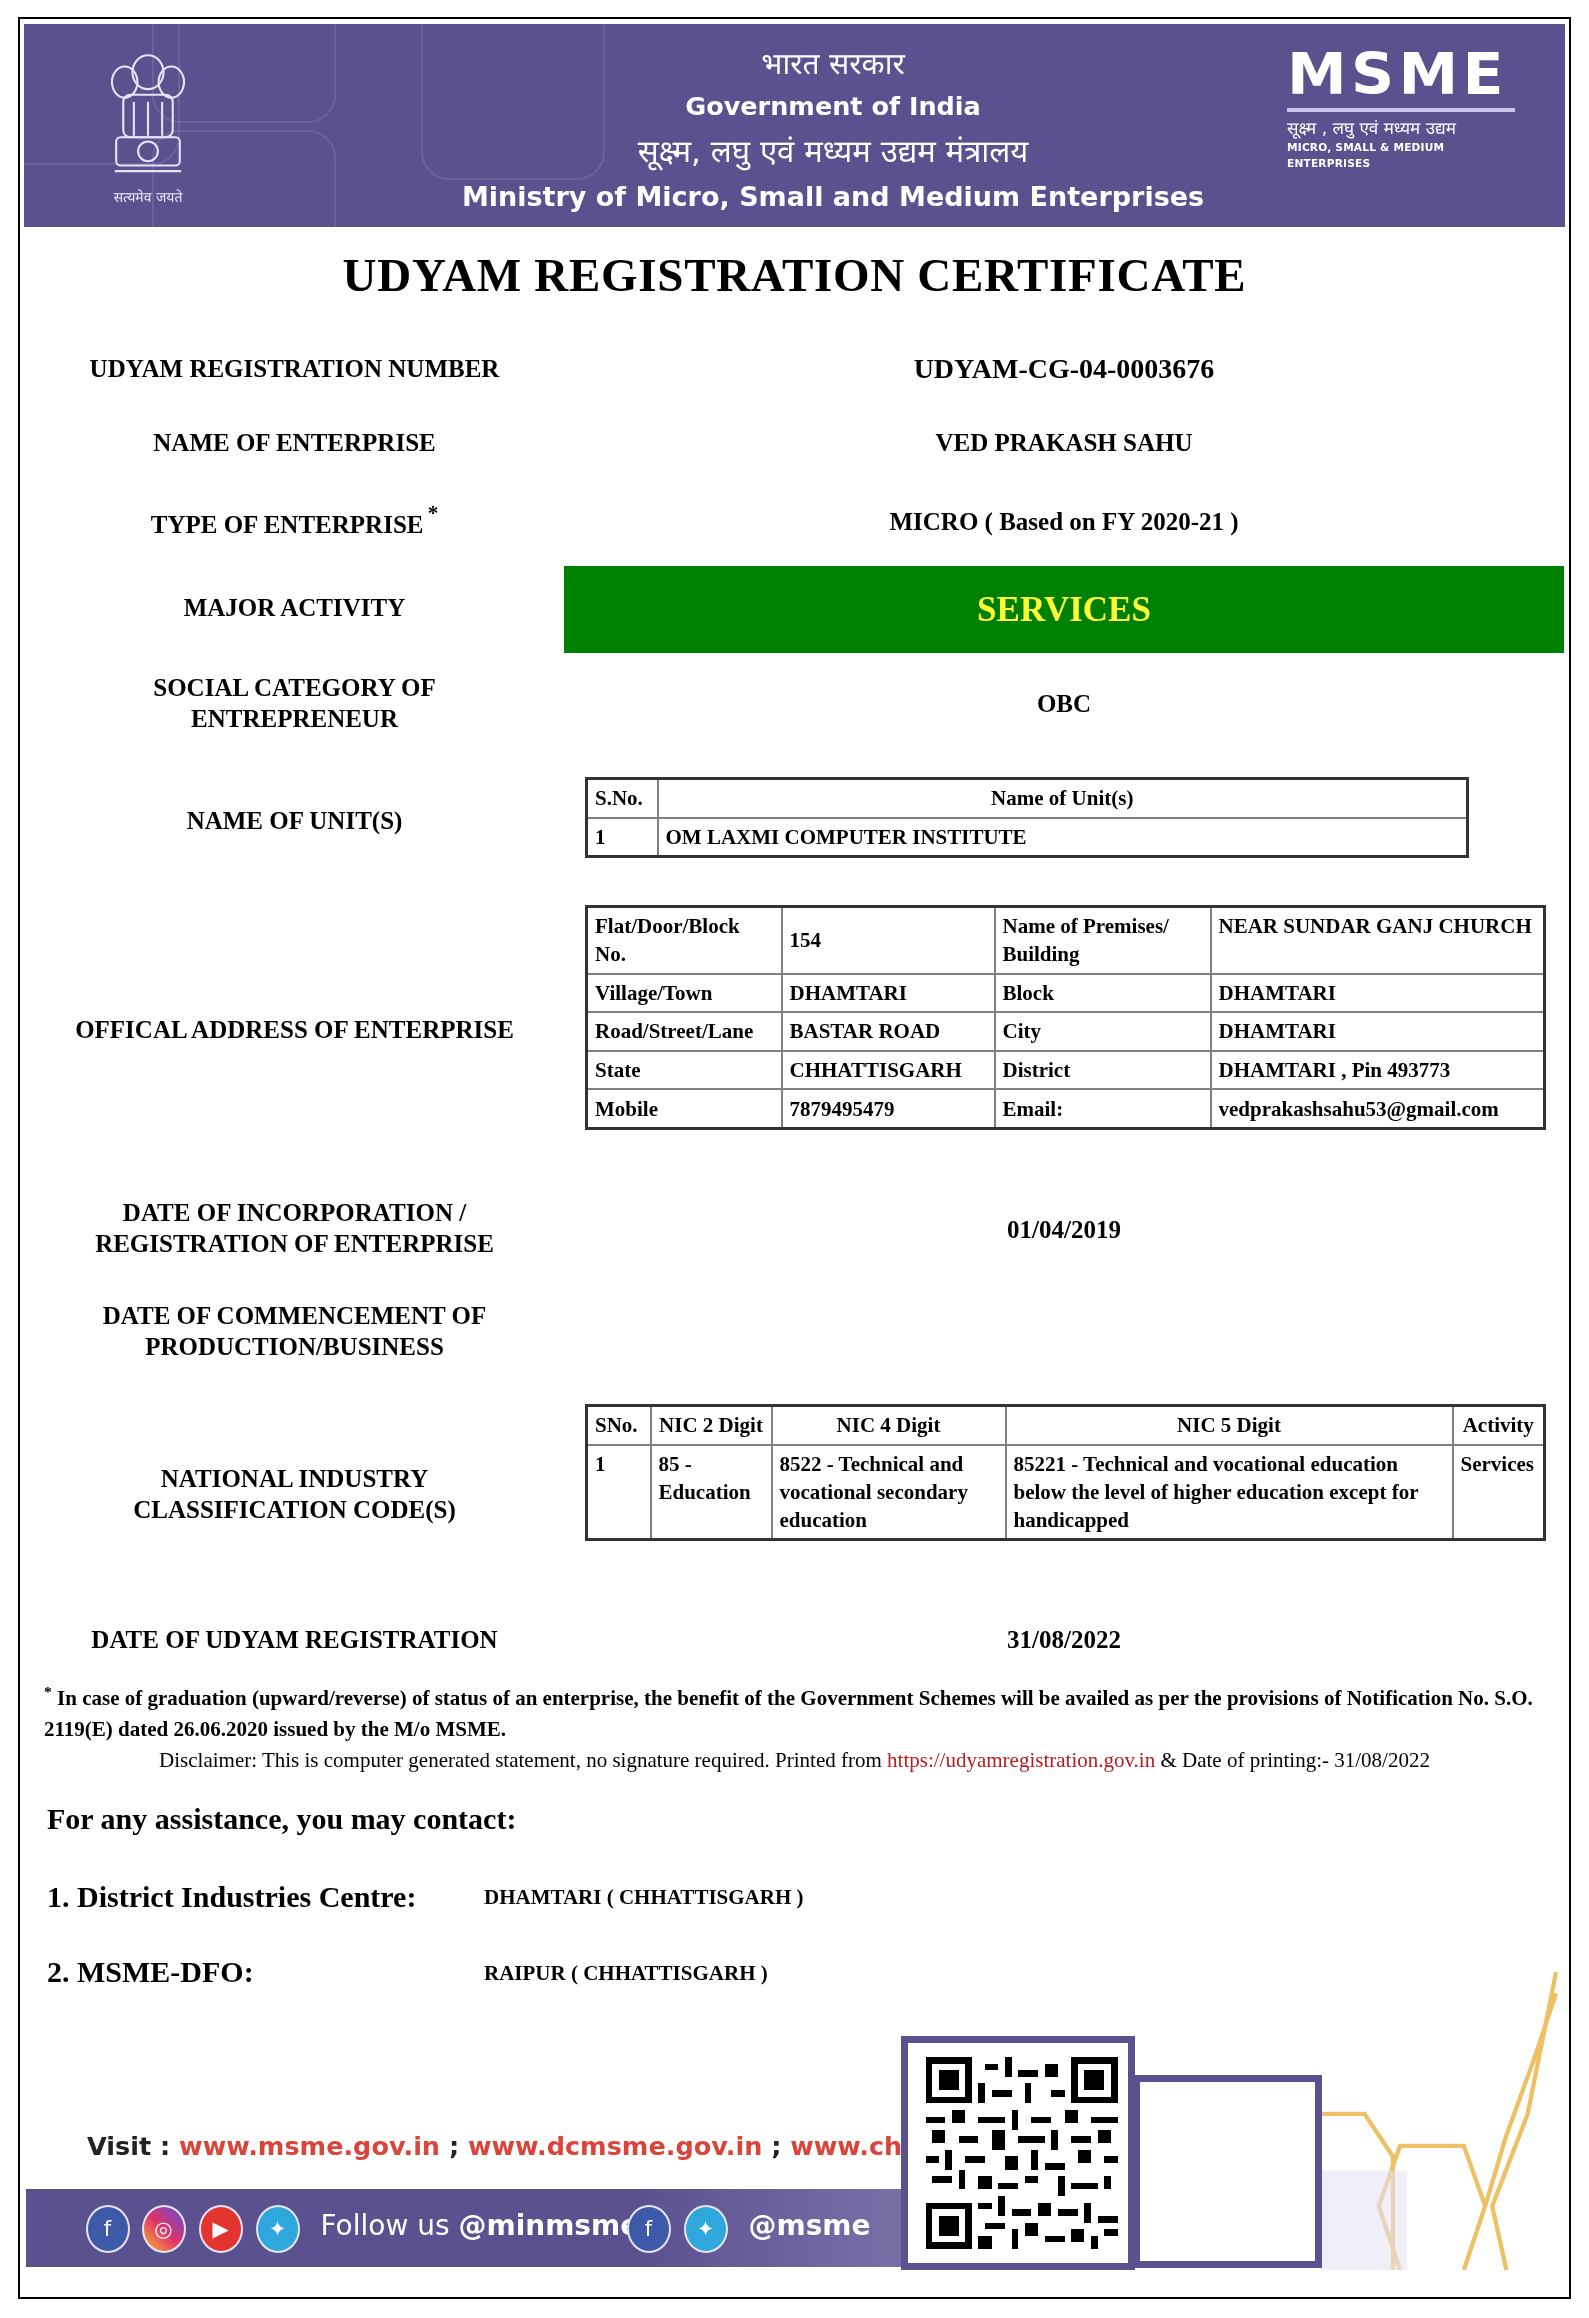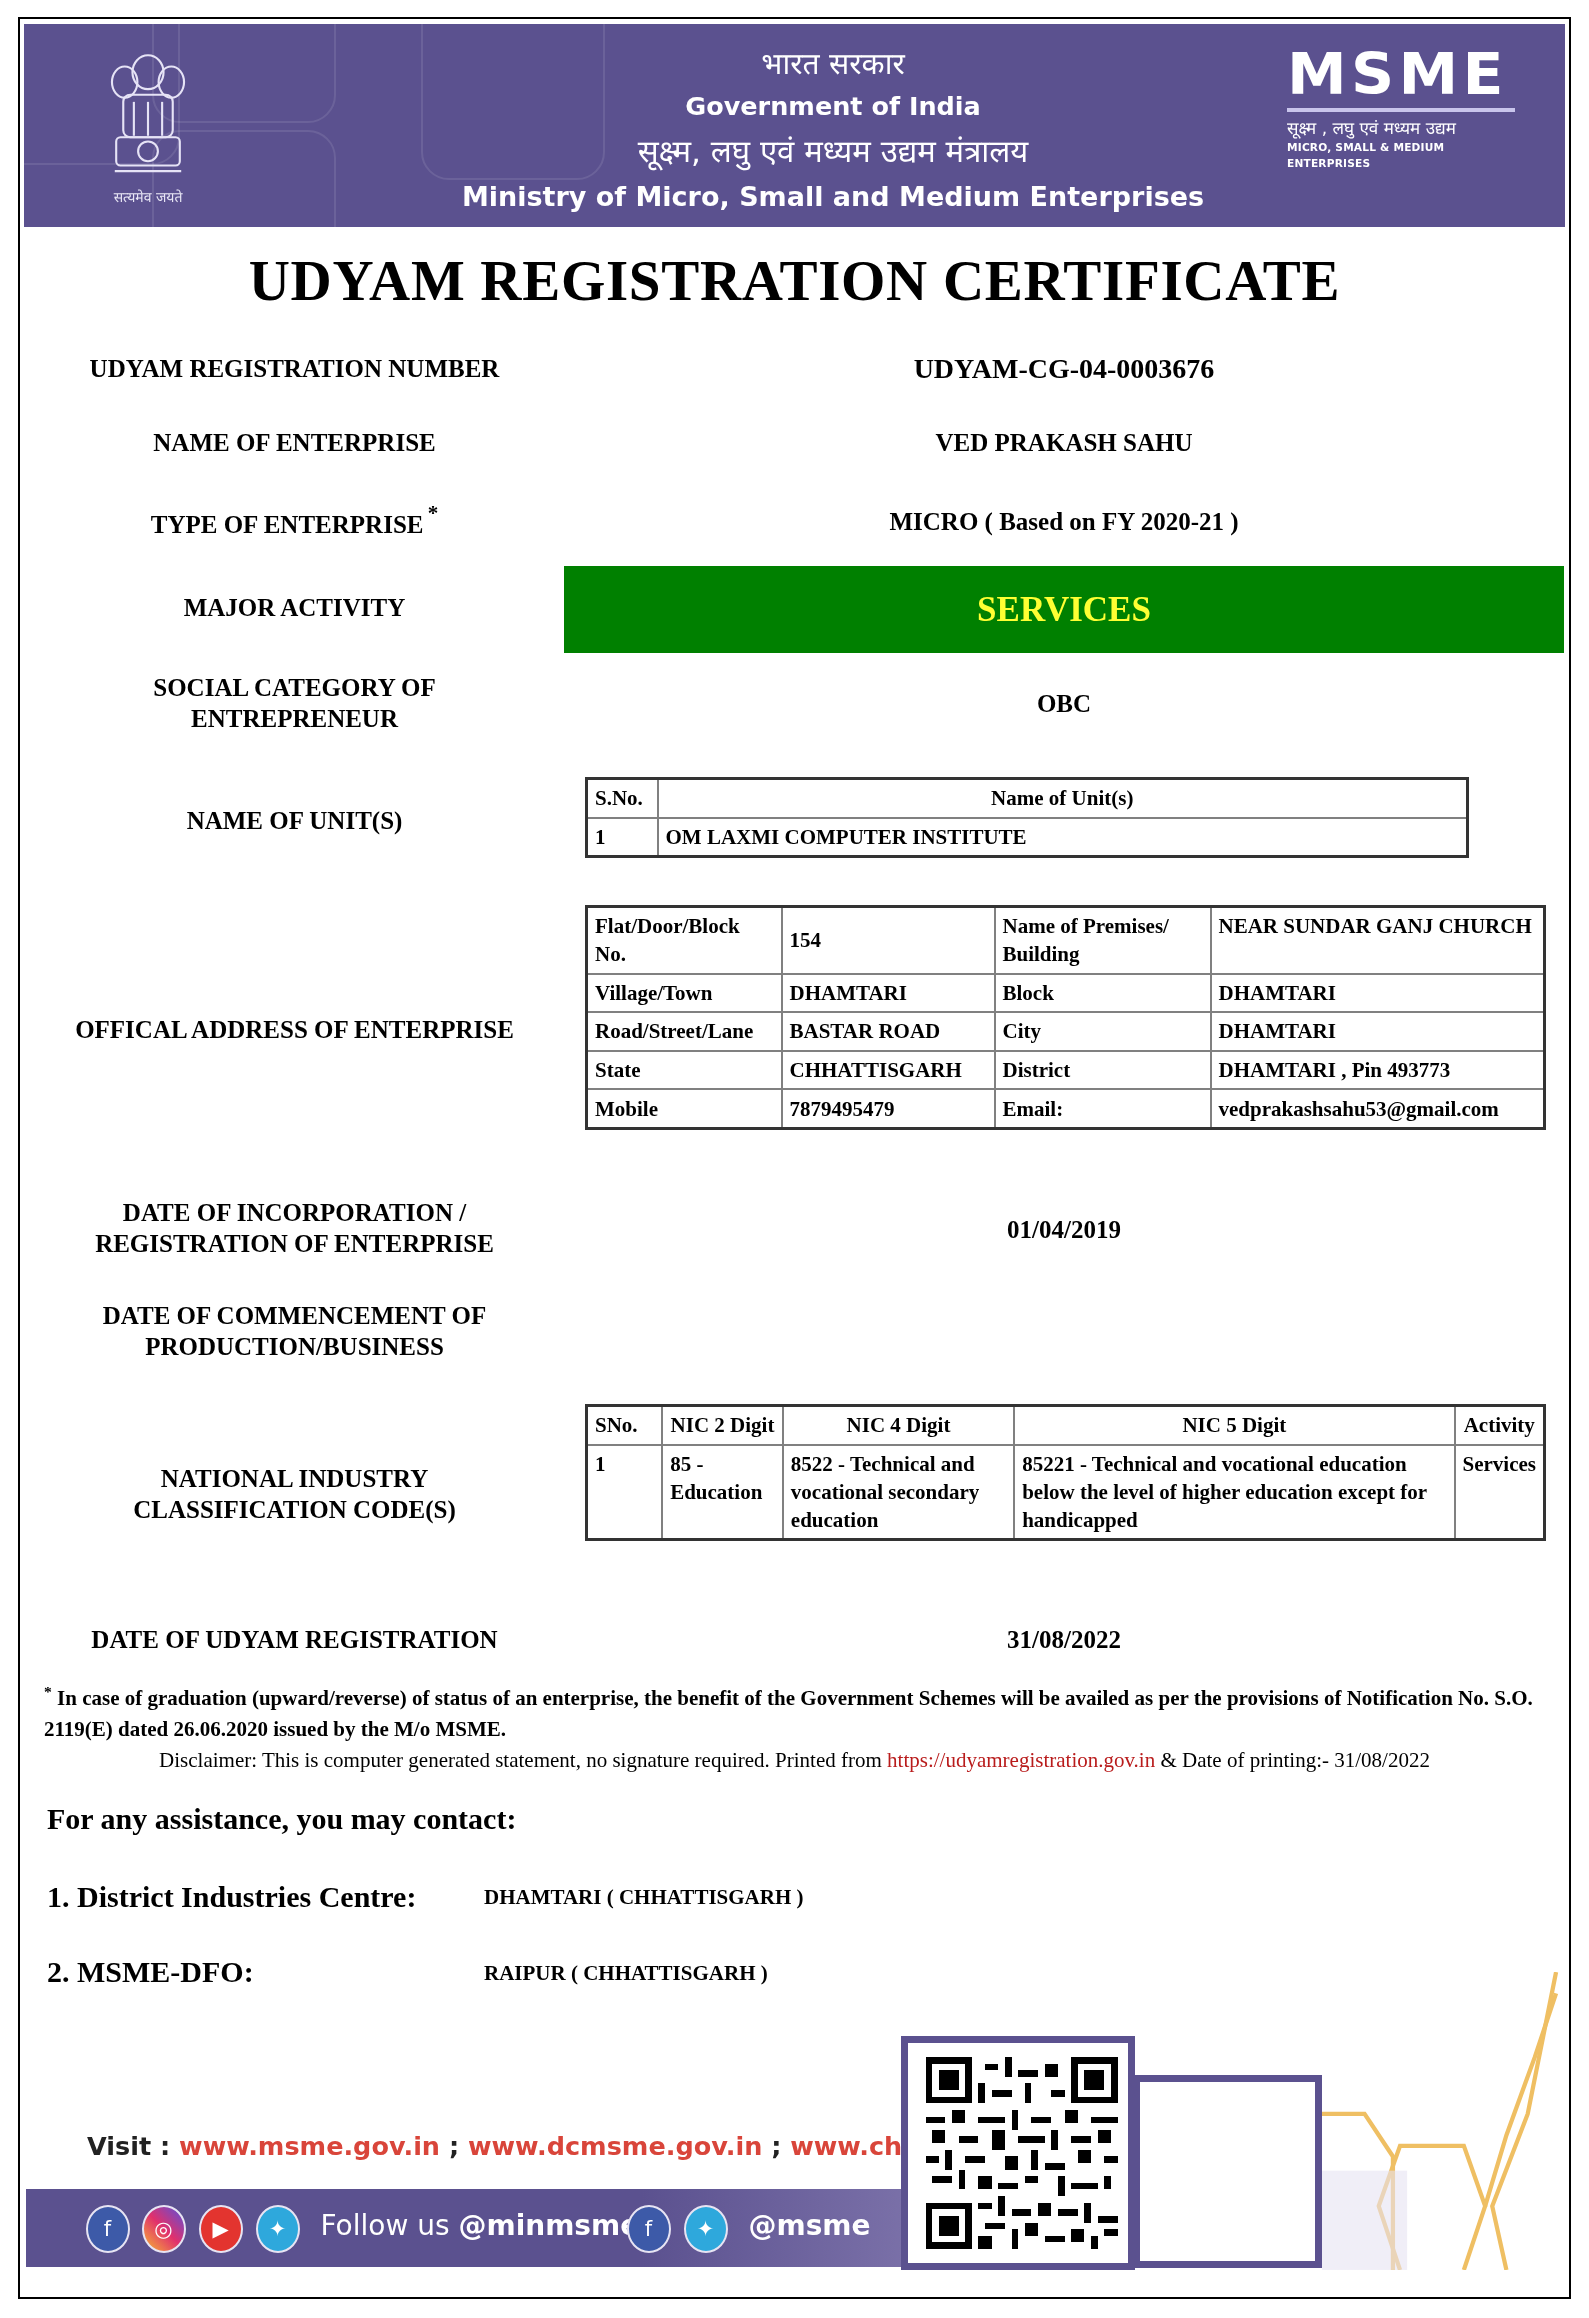--- a/index.html
+++ b/index.html
@@ -17,21 +17,21 @@
   .banner-center .hi1 { font-size: 30px; line-height: 40px; font-weight: normal; }
   .banner-center .en1 { font-size: 25.5px; line-height: 44px; }
   .banner-center .hi2 { font-size: 31px; line-height: 47px; font-weight: normal; }
   .banner-center .en2 { font-size: 27px; line-height: 44px; }
   .msme-logo { position: absolute; left: 1263px; top: 20px; width: 241px; height: 142px; color: #fff; }
   .msme-logo .word { font-family: "DejaVu Sans", sans-serif; font-weight: bold; font-size: 60px; letter-spacing: 4.3px; line-height: 60px; transform: scaleY(0.95); }
   .msme-logo .bar { height: 3.5px; background: #c9c5ec; margin: 4.3px 0 5.7px 0; width: 228px; }
   .msme-logo .hi { font-size: 17px; font-family: "DejaVu Sans", sans-serif; line-height: 23px; }
   .msme-logo .en { font-size: 10.6px; font-family: "DejaVu Sans", sans-serif; font-weight: bold; letter-spacing: 0.2px; line-height: 15.6px; }
 
-  .title { position: absolute; left: 0; width: 1589px; top: 248px; text-align: center; font-size: 57px; font-weight: bold; letter-spacing: 0.7px; }
+  .title { position: absolute; left: 0; width: 1589px; top: 248px; text-align: center; font-size: 47px; font-weight: bold; letter-spacing: 0.7px; }
 
   .label { position: absolute; width: 539px; left: 25px; text-align: center; font-weight: bold; font-size: 25px; line-height: 31px; }
   .value { position: absolute; left: 564px; width: 1000px; text-align: center; font-weight: bold; font-size: 25px; line-height: 31px; }
   .value.big { font-size: 28px; }
   .sup-star { font-size: 21px; vertical-align: super; position: relative; top: -4.3px; margin-left: 4.3px; }
 
   .activity-box { position: absolute; left: 564px; top: 566px; width: 1000px; height: 87px; background: #008000; color: #ffff33; text-align: center; font-size: 35px; font-weight: bold; line-height: 87px; }
 
   table.grid { position: absolute; border-collapse: collapse; font-weight: bold; font-size: 21px; }
   table.grid td, table.grid th { border: 2.1px solid #808080; padding: 4.3px 7px; vertical-align: top; line-height: 28px; text-align: left; }
@@ -184,21 +184,21 @@
   <div>PRODUCTION/BUSINESS</div>
 </div>
 
 <div class="label" style="top:1463px;">
   <div>NATIONAL INDUSTRY</div>
   <div>CLASSIFICATION CODE(S)</div>
 </div>
 <table class="grid" style="left:585px;top:1404px;width:961px;">
   <tbody>
       <tr>
-    <th style="width:76px;">SNo.</th>
+    <th style="width:64px;">SNo.</th>
     <th style="width:121px;text-align:center;">NIC 2 Digit</th>
     <th style="width:234px;text-align:center;">NIC 4 Digit</th>
     <th style="width:447px;text-align:center;">NIC 5 Digit</th>
     <th style="text-align:center;">Activity</th>
   </tr>
   <tr>
     <td>1</td>
     <td>85 - Education</td>
     <td>8522 - Technical and vocational secondary education</td>
     <td>85221 - Technical and vocational education below the level of higher education except for handicapped</td>

